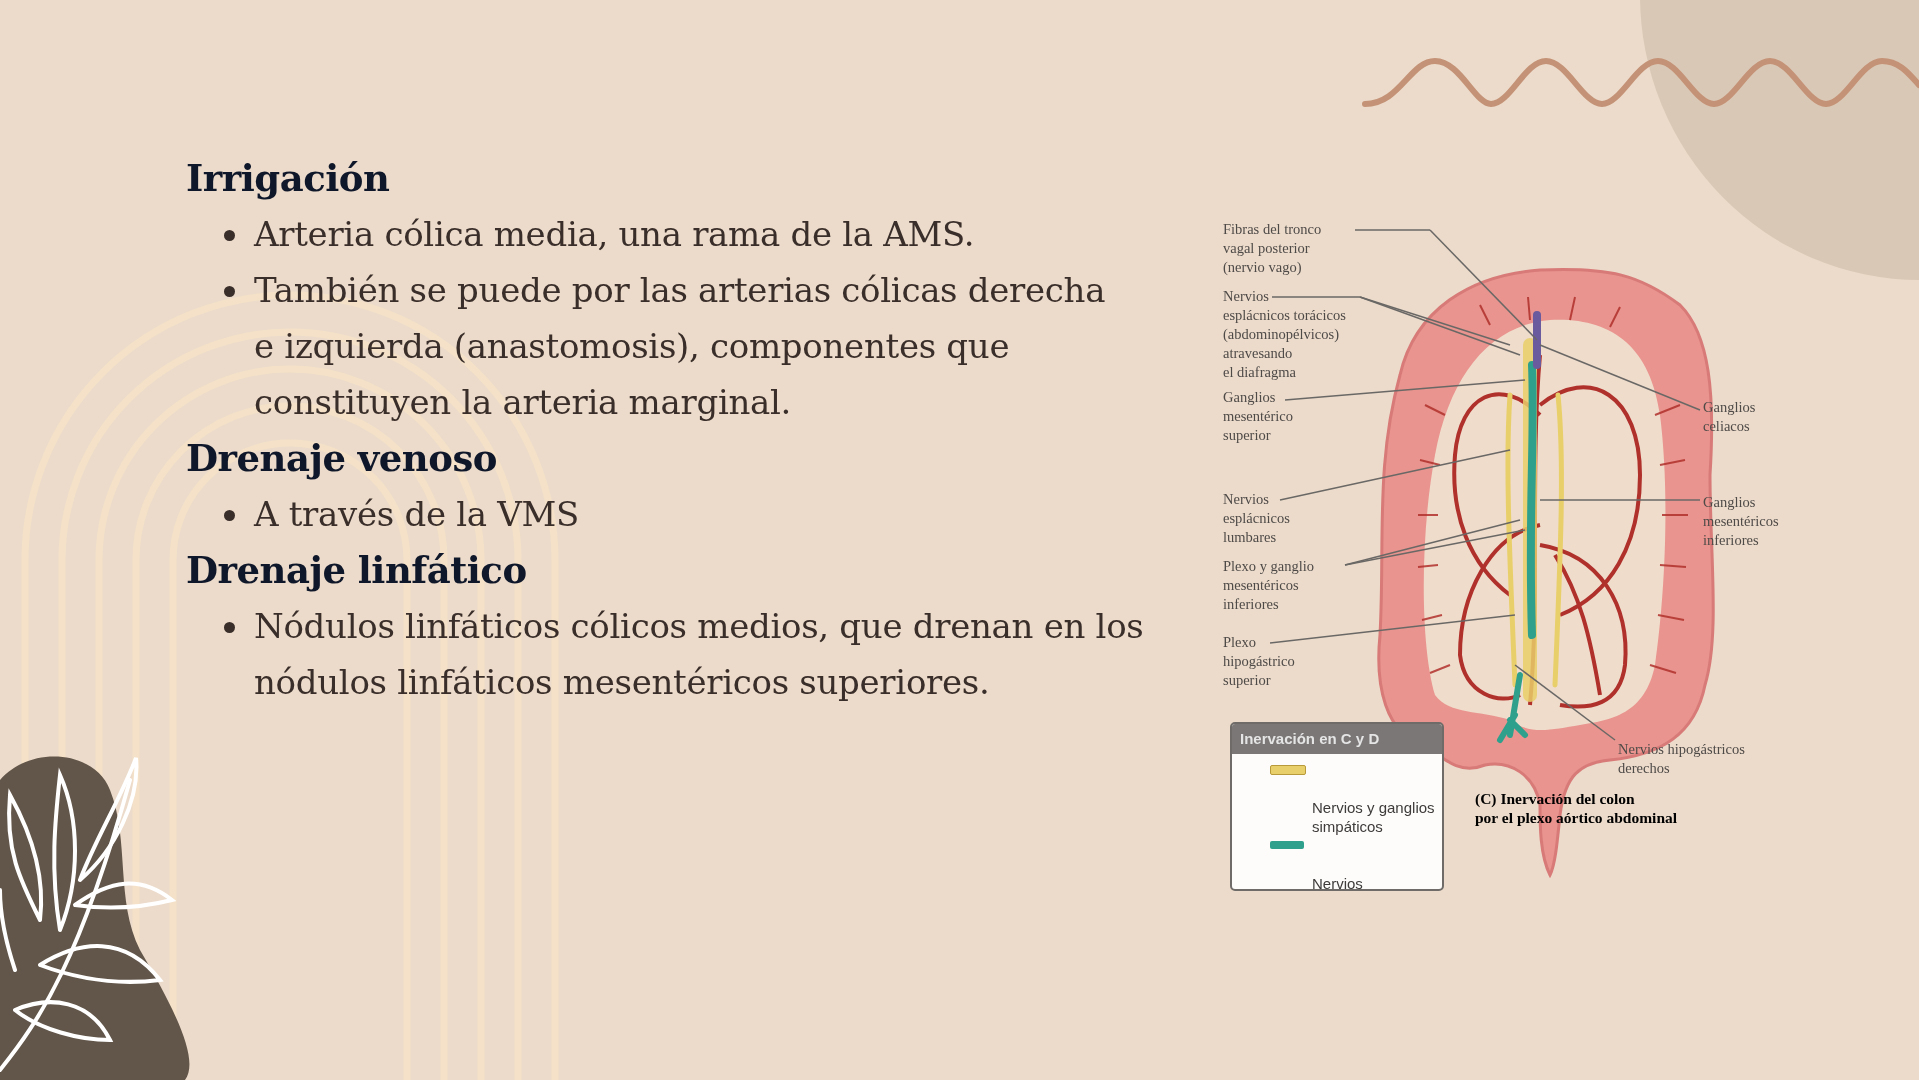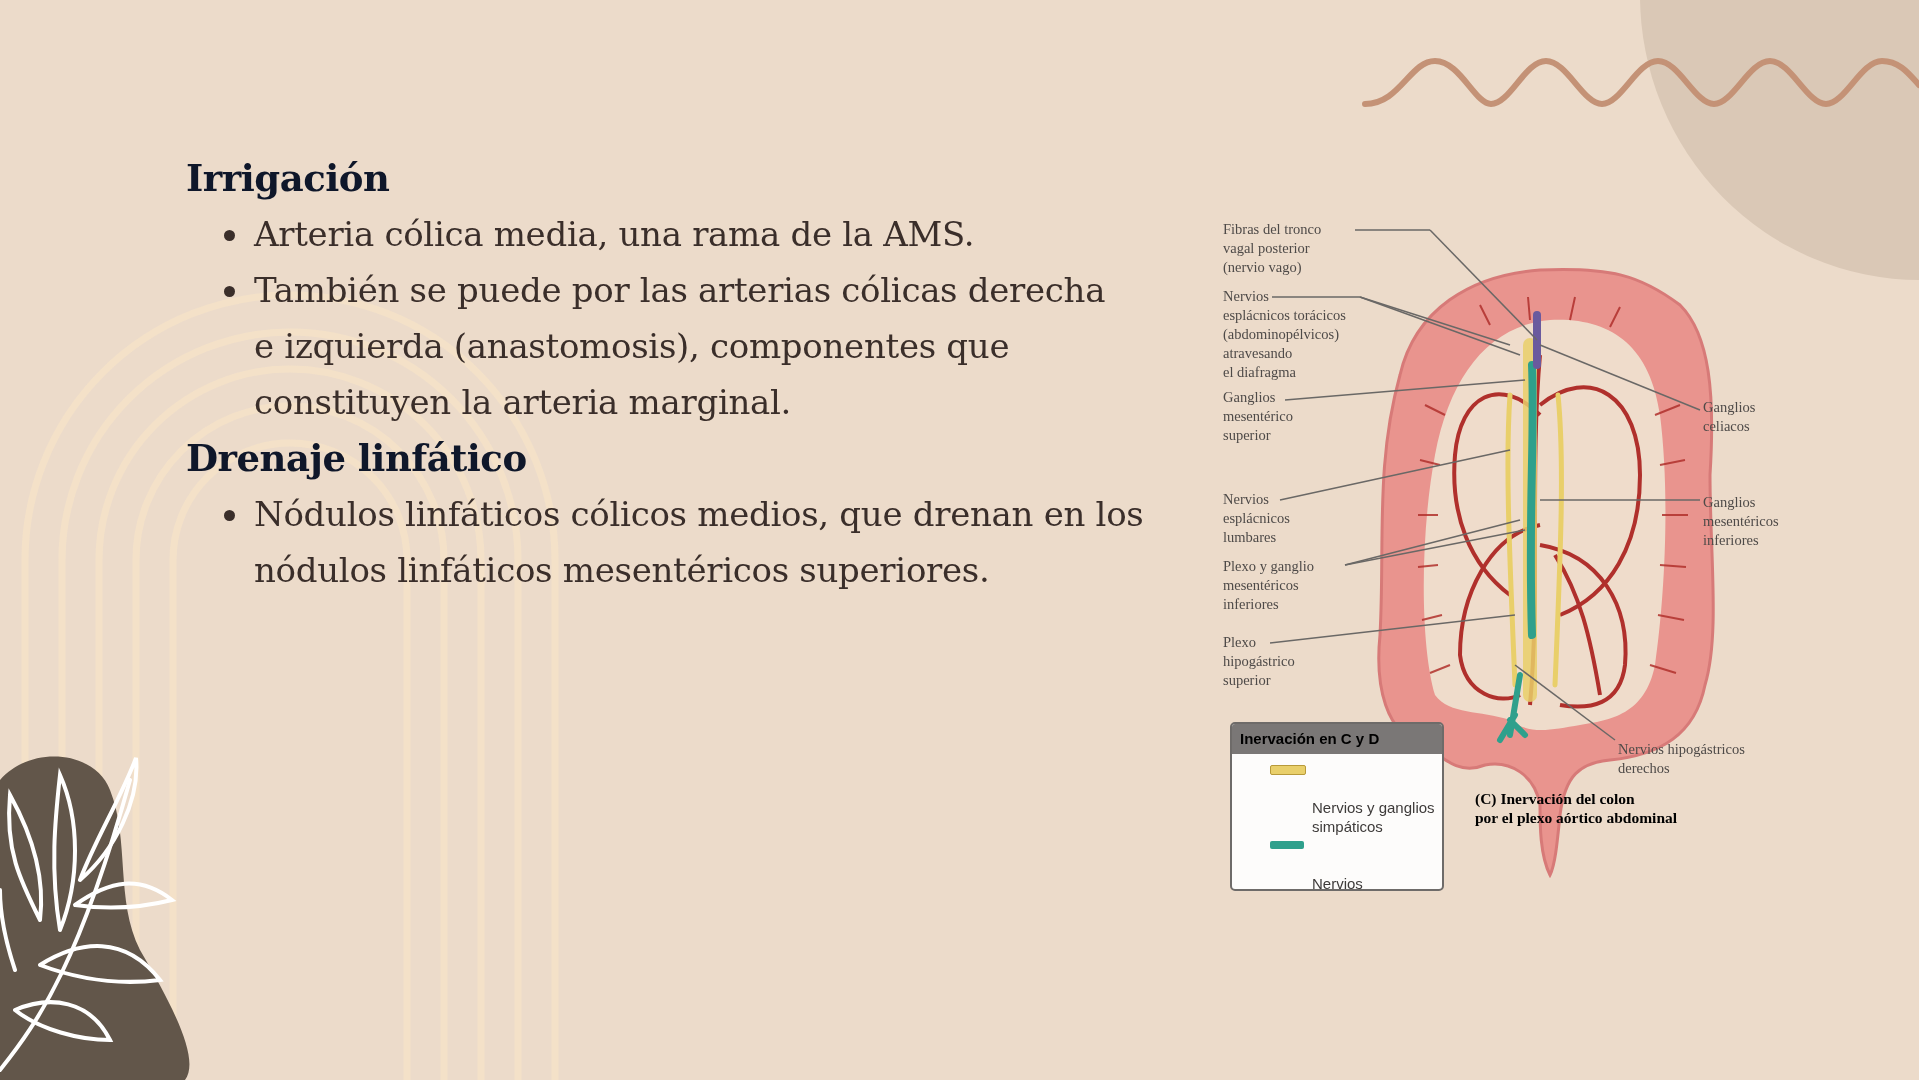--- a/index.html
+++ b/index.html
@@ -42,21 +42,21 @@
   }
   .caption {
     position:absolute; font-family:Liberation Serif, serif; font-weight:bold;
     font-size:15.5px; line-height:19px; color:#000000; white-space:pre-line;
   }
   .legend {
     position:absolute; left:20px; top:507px; width:210px; height:165px;
     border:2px solid #6e6b69; border-radius:5px; background:#fdfcfb; overflow:hidden;
   }
   .legend-head {
-    background:#7a7776; color:#000000; font-family:"Liberation Sans", sans-serif;
+    background:#7a7776; color:#e5e5e5; font-family:"Liberation Sans", sans-serif;
     font-weight:bold; font-size:15px; height:30px; line-height:30px; padding-left:8px;
   }
   .legend-item { position:relative; padding-left:50px; font-family:"Liberation Sans", sans-serif;
     font-size:15px; line-height:19px; color:#3e3b3a; white-space:pre-line; }
   .legend-items { padding-top:6px;padding-left:30px; }
   .swatch { position:absolute; left:8px; top:5px; width:34px; height:8px; border-radius:2px; }
 </style>
 </head>
 <body>
 
@@ -89,20 +89,26 @@
     <path d="M15 230 C5 200 0 170 0 150"></path>
   </g>
 </svg>
 
 <div class="content">
   <div class="section">
     <div class="section-title">Irrigación</div>
     <ul class="bullets">
       <li>Arteria cólica media, una rama de la AMS.</li>
       <li style="width:880px">También se puede por las arterias cólicas derecha e izquierda (anastomosis), componentes que constituyen la arteria marginal.</li>
+    </ul>
+  </div>
+  <div class="section">
+    <div class="section-title">Drenaje venoso</div>
+    <ul class="bullets">
+      <li>A través de la VMS</li>
     </ul>
   </div>
   <div class="section">
     <div class="section-title">Drenaje linfático</div>
     <ul class="bullets">
       <li style="width:900px">Nódulos linfáticos cólicos medios, que drenan en los nódulos linfáticos mesentéricos superiores.</li>
     </ul>
   </div>
 </div>
 

